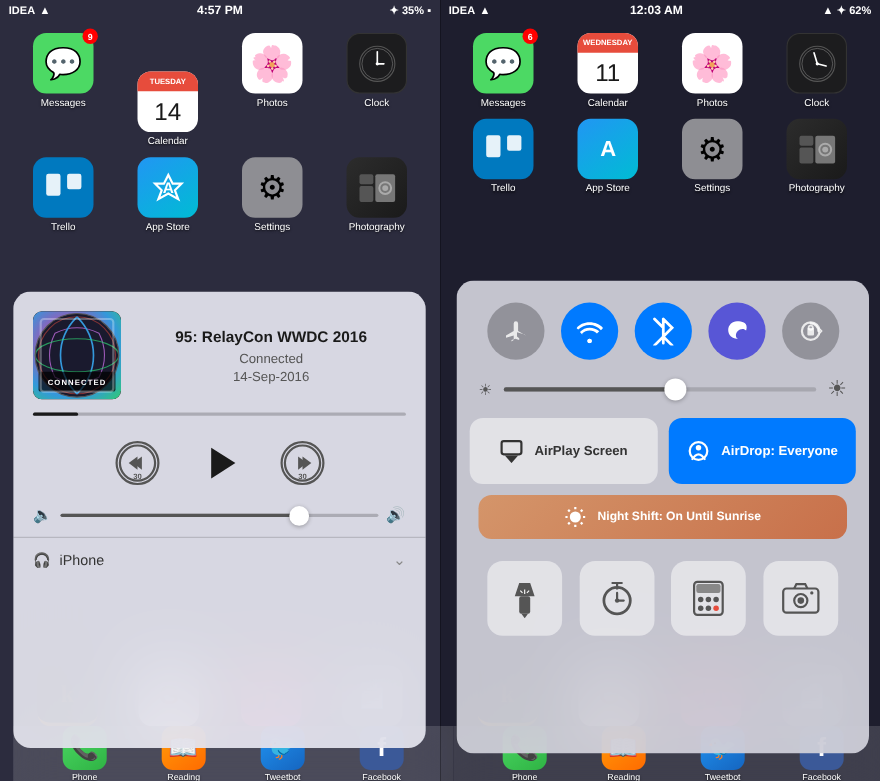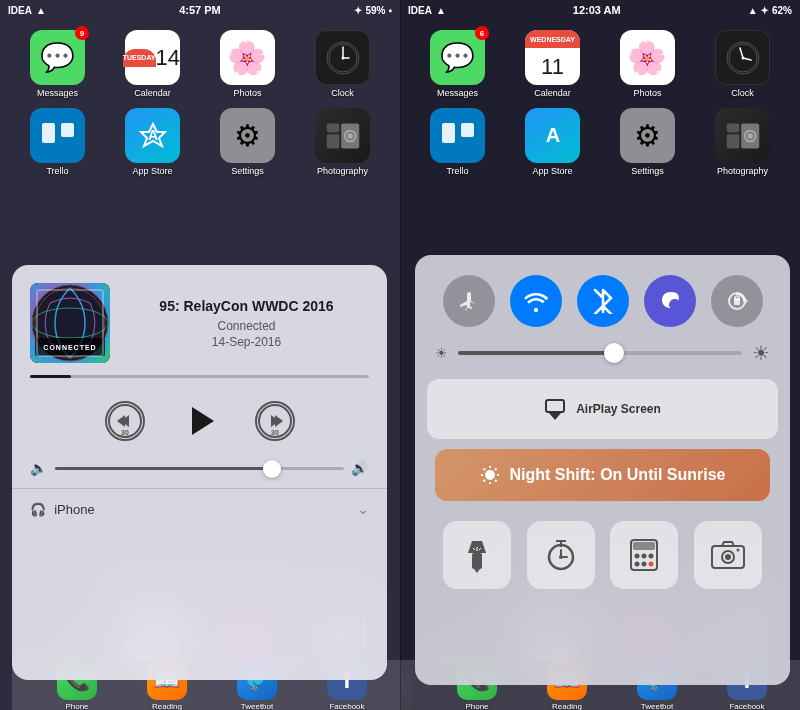--- a/index.html
+++ b/index.html
@@ -384,21 +384,21 @@
 <div class="divider"></div>
 
 <div class="status-bar status-bar-left">
   <div class="left-items">
     <span>IDEA</span>
     <span>▲</span>
   </div>
   <div class="center-time">4:57 PM</div>
   <div class="right-items">
     <span>✦</span>
-    <span>59%</span>
+    <span>35%</span>
     <span>▪</span>
   </div>
 </div>
 
 <div class="status-bar status-bar-right">
   <div class="left-items">
     <span>IDEA</span>
     <span>▲</span>
   </div>
   <div class="center-time">12:03 AM</div>
@@ -412,21 +412,21 @@
 <div class="app-grid app-grid-left">
 
   <div class="app-icon">
     <div class="icon-wrap ic-messages">
       <span style="font-size:28px;">💬</span>
       <div class="badge">9</div>
     </div>
     <span class="icon-label">Messages</span>
   </div>
   <div class="app-icon">
-    <div class="icon-wrap" style="background:white; justify-content:flex-end; padding:0;">
+    <div class="icon-wrap" style="background:white; flex-direction:column; justify-content:flex-end; padding:0;margin-top:35px;">
       <div style="background:#e74c3c; width:100%; height:18px; border-radius:12px 12px 0 0; display:flex; align-items:center; justify-content:center;">
         <span style="color:white; font-size:7px; font-weight:700;">TUESDAY</span>
       </div>
       <div style="display:flex; align-items:center; justify-content:center; flex:1; font-size:22px; font-weight:300; color:#1a1a1a;">14</div>
     </div>
     <span class="icon-label">Calendar</span>
   </div>
   <div class="app-icon">
     <div class="icon-wrap" style="background:white;">
       <span style="font-size:32px;">🌸</span>
@@ -780,24 +780,32 @@
   </div>
 
   <div class="cc-row">
     <div class="cc-btn cc-btn-gray">
       <svg width="22" height="22" viewBox="0 0 22 22">
         <rect x="2" y="2" width="18" height="12" rx="2" fill="none" stroke="#333" stroke-width="2"></rect>
         <polygon points="11,22 5,15 17,15" fill="#333"></polygon>
       </svg>
       <span style="font-size:12px; color:#333;">AirPlay Screen</span>
     </div>
+    <div class="cc-btn cc-btn-blue">
+      <svg width="22" height="22" viewBox="0 0 22 22">
+        <circle cx="11" cy="11" r="8" fill="none" stroke="white" stroke-width="2"></circle>
+        <circle cx="11" cy="8" r="2.5" fill="white"></circle>
+        <path d="M5 19 Q8 14 11 14 Q14 14 17 19" fill="none" stroke="white" stroke-width="2"></path>
+      </svg>
+      <span style="font-size:12px;">AirDrop: Everyone</span>
+    </div>
   </div>
 
   <div style="padding: 0 20px 10px;">
-    <div class="cc-btn" style="background: linear-gradient(135deg, #d4956a, #c8704a); color: white; width:100%; height:52px; border-radius:12px; display:flex; align-items:center; justify-content:center; gap:10px; font-size:16px; font-weight:600; cursor:pointer;">
+    <div class="cc-btn" style="background: linear-gradient(135deg, #d4956a, #c8704a); color: white; width:100%; height:40px; border-radius:12px; display:flex; align-items:center; justify-content:center; gap:10px; font-size:11px; font-weight:600; cursor:pointer;">
       <svg width="20" height="20" viewBox="0 0 20 20">
         <circle cx="10" cy="10" r="5" fill="white"></circle>
         <line x1="10" y1="1" x2="10" y2="3" stroke="white" stroke-width="2"></line>
         <line x1="10" y1="17" x2="10" y2="19" stroke="white" stroke-width="2"></line>
         <line x1="1" y1="10" x2="3" y2="10" stroke="white" stroke-width="2"></line>
         <line x1="17" y1="10" x2="19" y2="10" stroke="white" stroke-width="2"></line>
         <line x1="3.5" y1="3.5" x2="5" y2="5" stroke="white" stroke-width="2"></line>
         <line x1="15" y1="15" x2="16.5" y2="16.5" stroke="white" stroke-width="2"></line>
         <line x1="16.5" y1="3.5" x2="15" y2="5" stroke="white" stroke-width="2"></line>
         <line x1="3.5" y1="16.5" x2="5" y2="15" stroke="white" stroke-width="2"></line>

